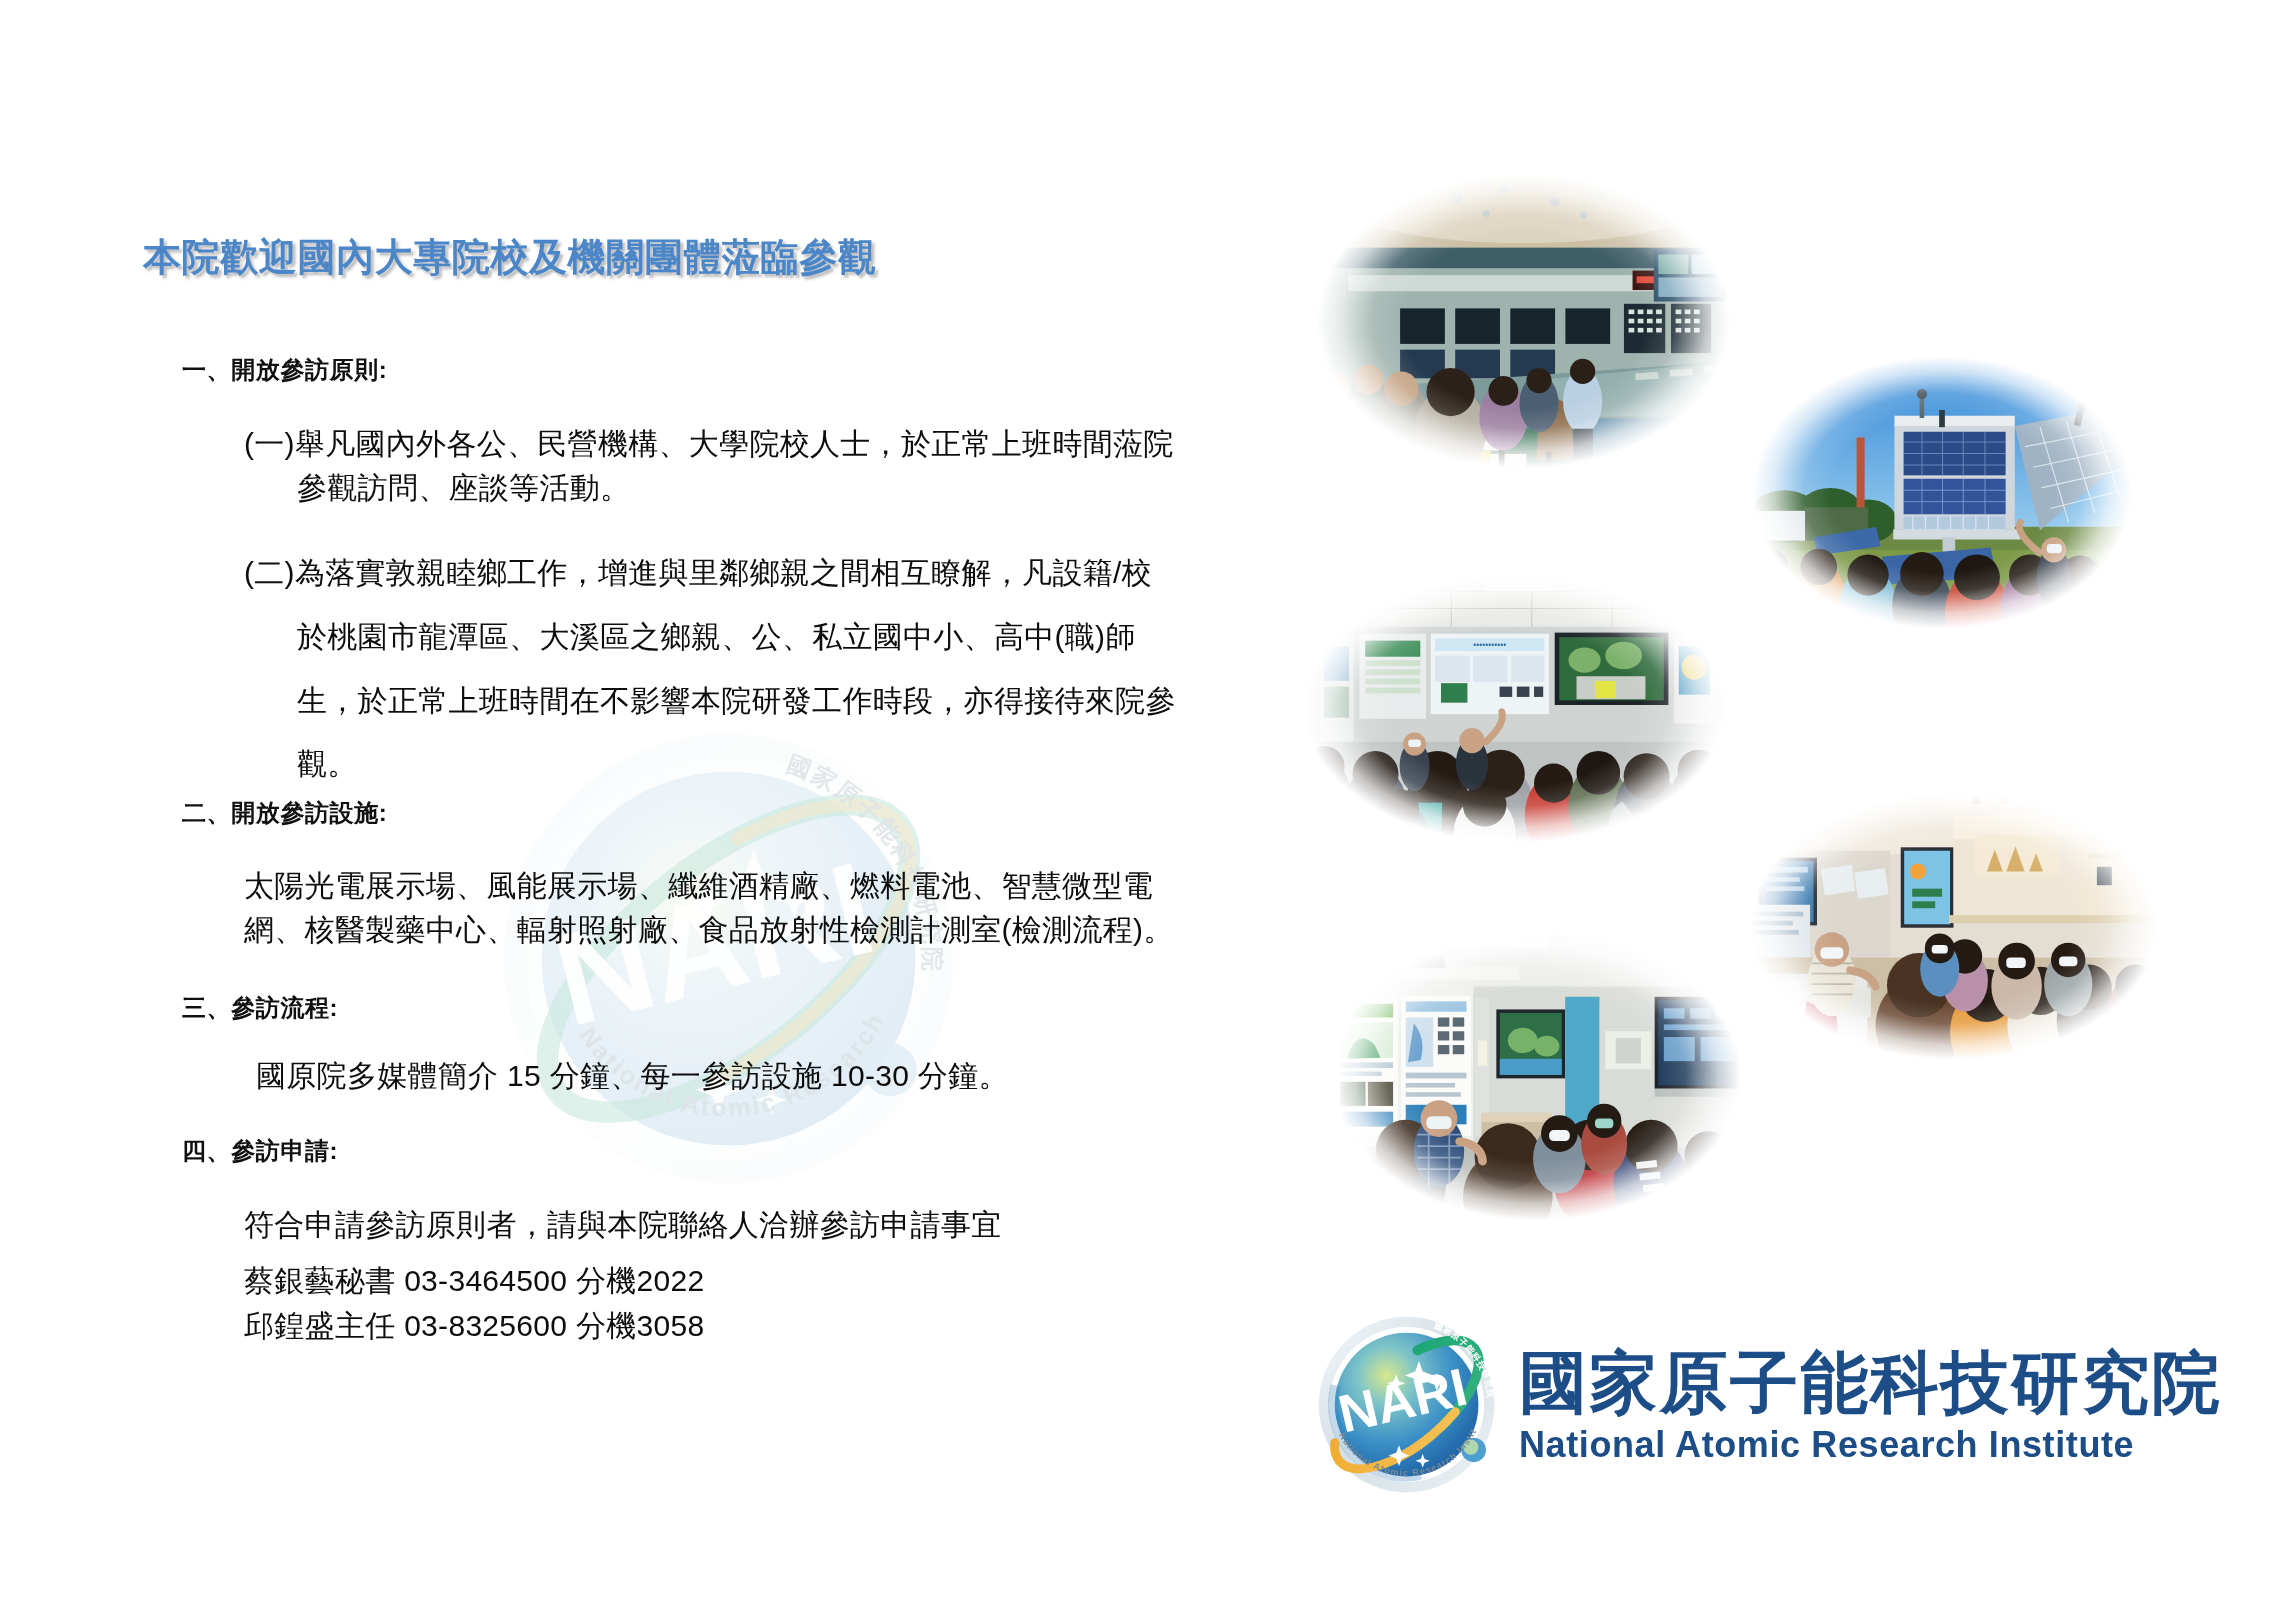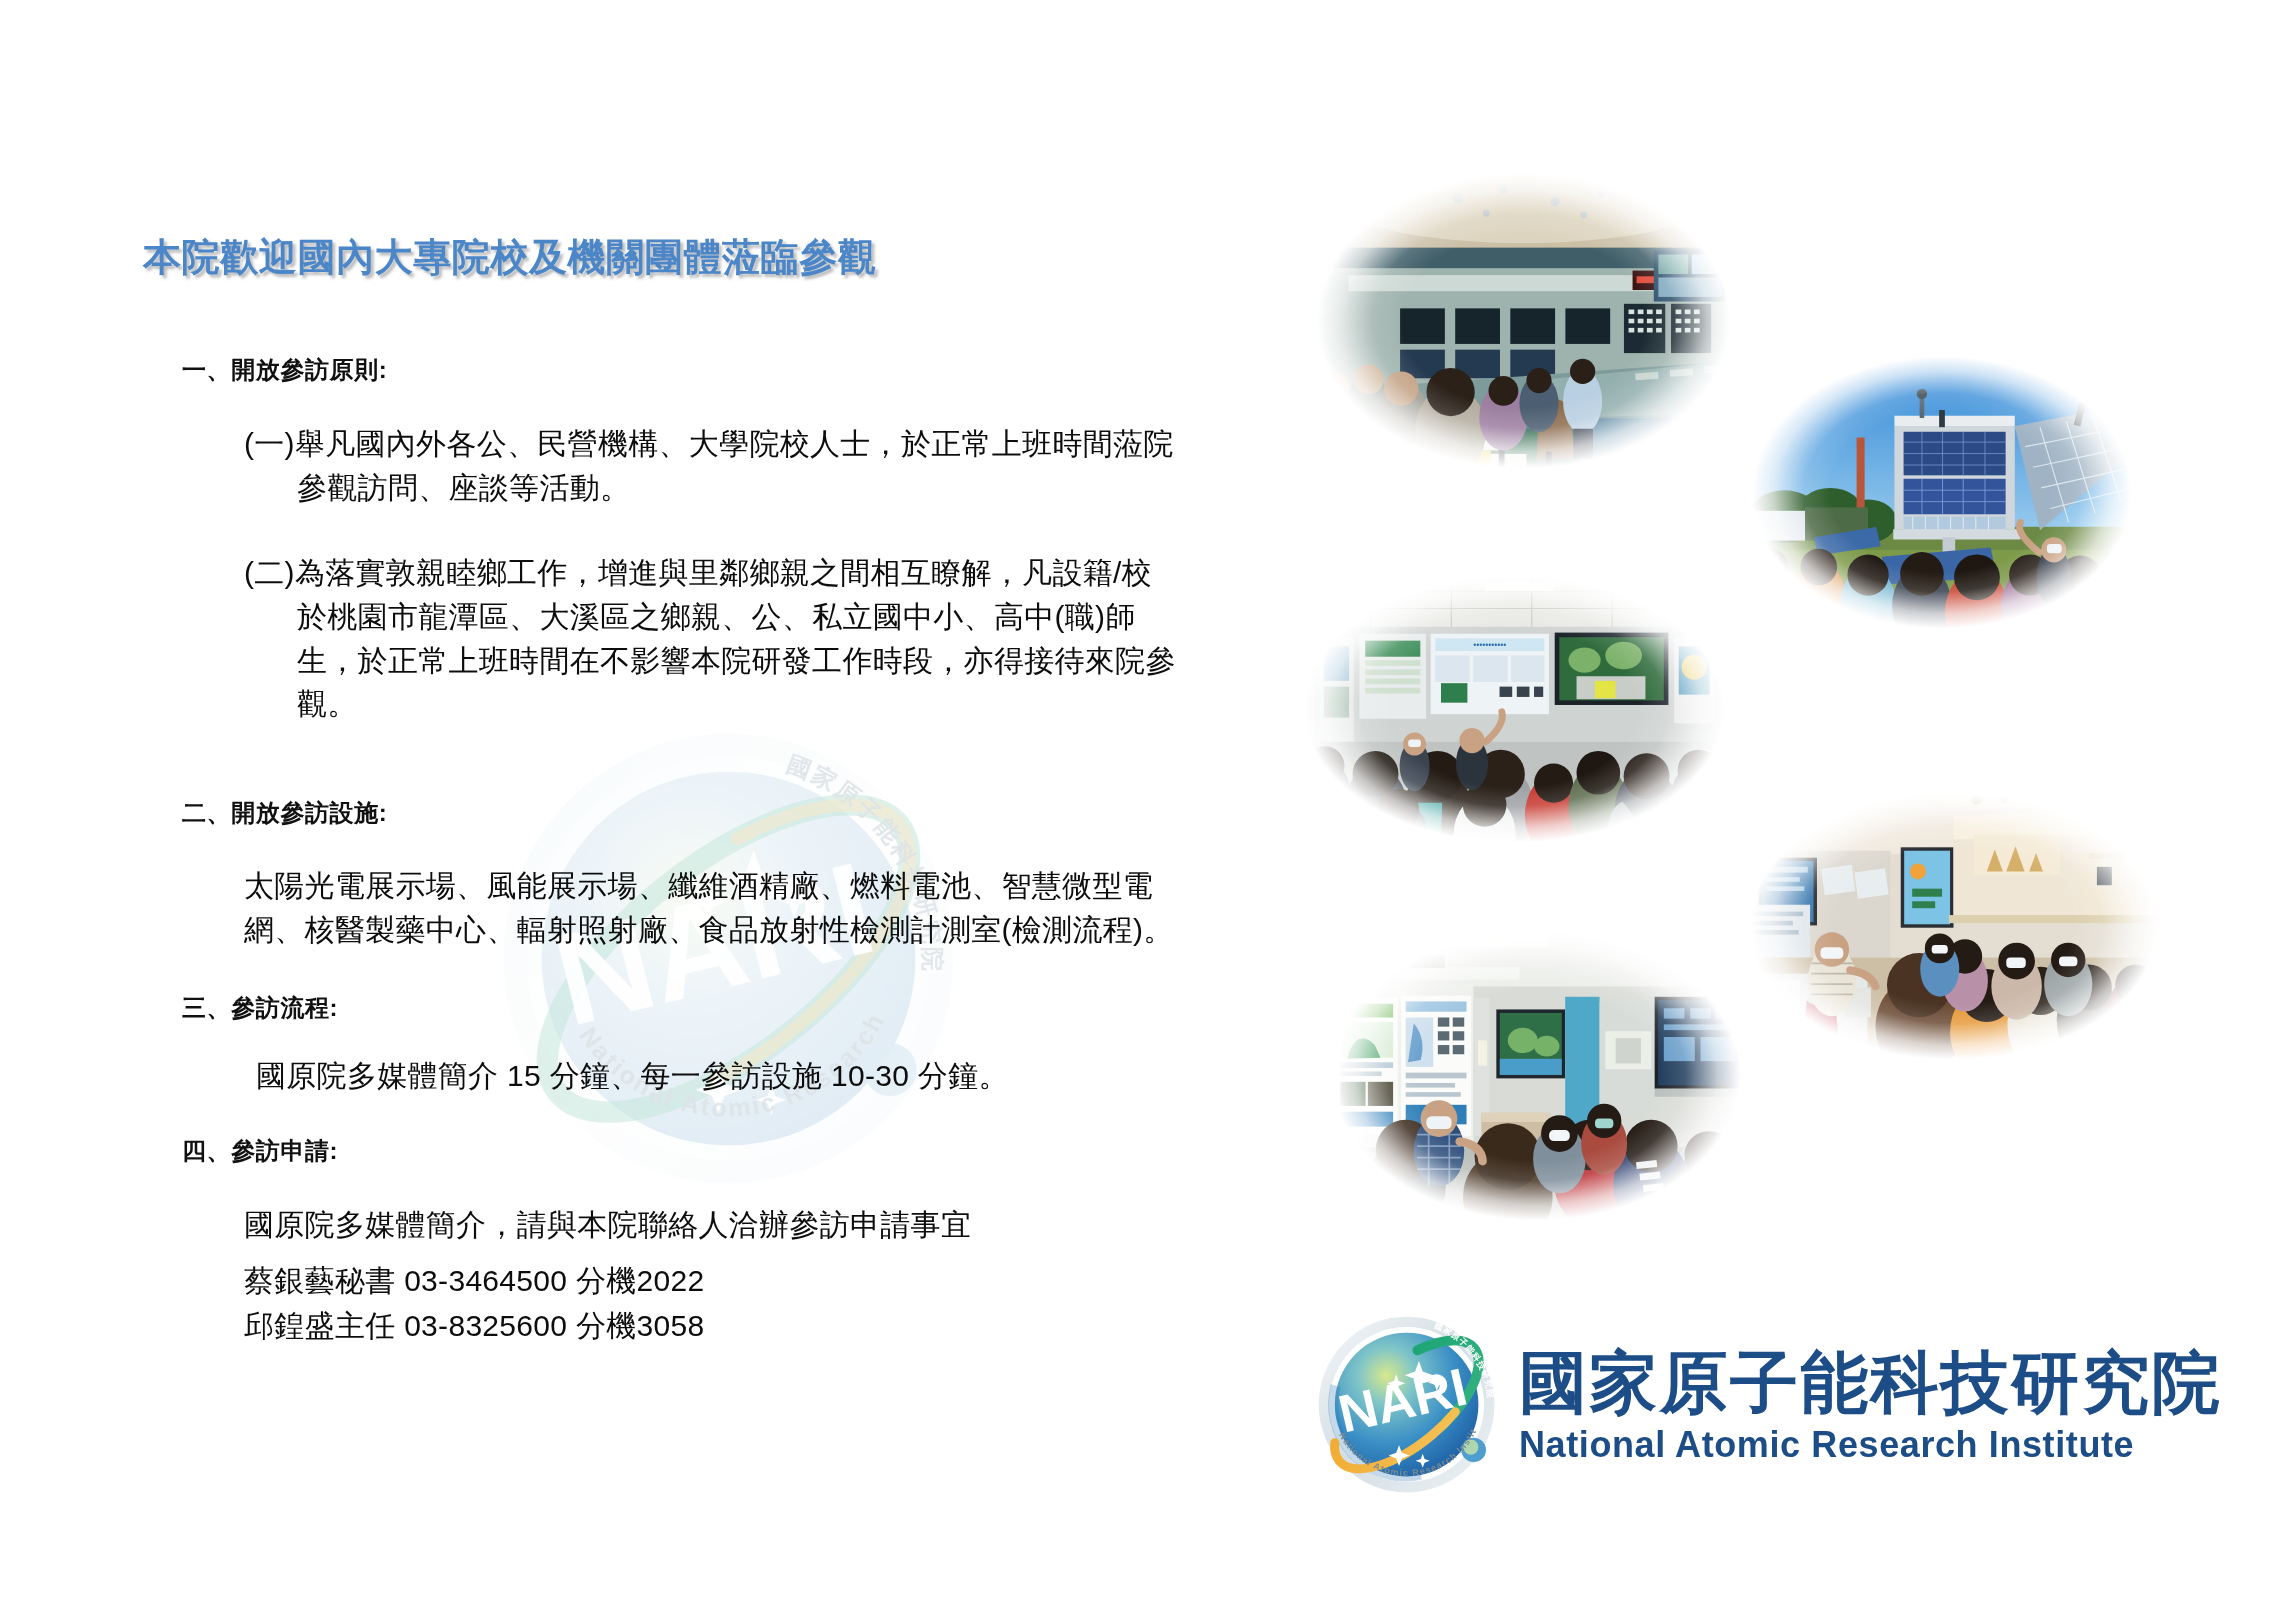--- a/index.html
+++ b/index.html
@@ -40,21 +40,21 @@
   .para{
     position:absolute;
     font-size:30px;color:#0d0d0d;line-height:1.46;
     letter-spacing:0.3px;
   }
 
   .sec1-head{left:182px;top:354px;}
   .sec1-a{left:244px;top:422px;width:1010px;}
   .sec1-a .ln2{margin-left:53px;display:block;}
   .sec1-b{left:244px;top:551px;width:1033px;}
-  .sec1-b .ind{margin-left:53px;display:block;}
+  .sec1-b .ind{margin-left:53px;display:block;margin-top:20px;}
 
   .sec2-head{left:182px;top:797px;}
   .sec2-body{left:244px;top:864px;width:1027px;}
 
   .sec3-head{left:182px;top:986px;margin-top:6px;}
   .sec3-body{left:244px;top:1054px;width:1027px;margin-left:12px;}
 
   .sec4-head{left:182px;top:1135px;}
   .sec4-body{left:244px;top:1202px;width:1027px;}
   .contact-line{display:block;line-height:1.52;}
@@ -158,21 +158,21 @@
     <div class="para sec2-body">
       <span>太陽光電展示場、風能展示場、纖維酒精廠、燃料電池、智慧微型電</span>
       <span style="display:block">網、核醫製藥中心、輻射照射廠、食品放射性檢測計測室(檢測流程)。</span>
     </div>
 
     <div class="section-head sec3-head">三、參訪流程:</div>
     <div class="para sec3-body">國原院多媒體簡介 15 分鐘、每一參訪設施 10-30 分鐘。</div>
 
     <div class="section-head sec4-head">四、參訪申請:</div>
     <div class="para sec4-body">
-      <span class="contact-line">國原院多媒體簡介，請與本院聯絡人洽辦參訪申請事宜</span>
+      <span class="contact-line">符合申請參訪原則者，請與本院聯絡人洽辦參訪申請事宜</span>
       <span class="contact-gap"></span>
       <span class="contact-line">蔡銀藝秘書 03-3464500 分機2022</span>
       <span class="contact-line">邱鍠盛主任 03-8325600 分機3058</span>
     </div>
   </div>
 
   <div class="photos">
 
     <div class="photo" style="left:1314px;top:172px;width:419px;height:298px;">
       <svg viewBox="0 0 730 520" preserveAspectRatio="none" xmlns="http://www.w3.org/2000/svg">

